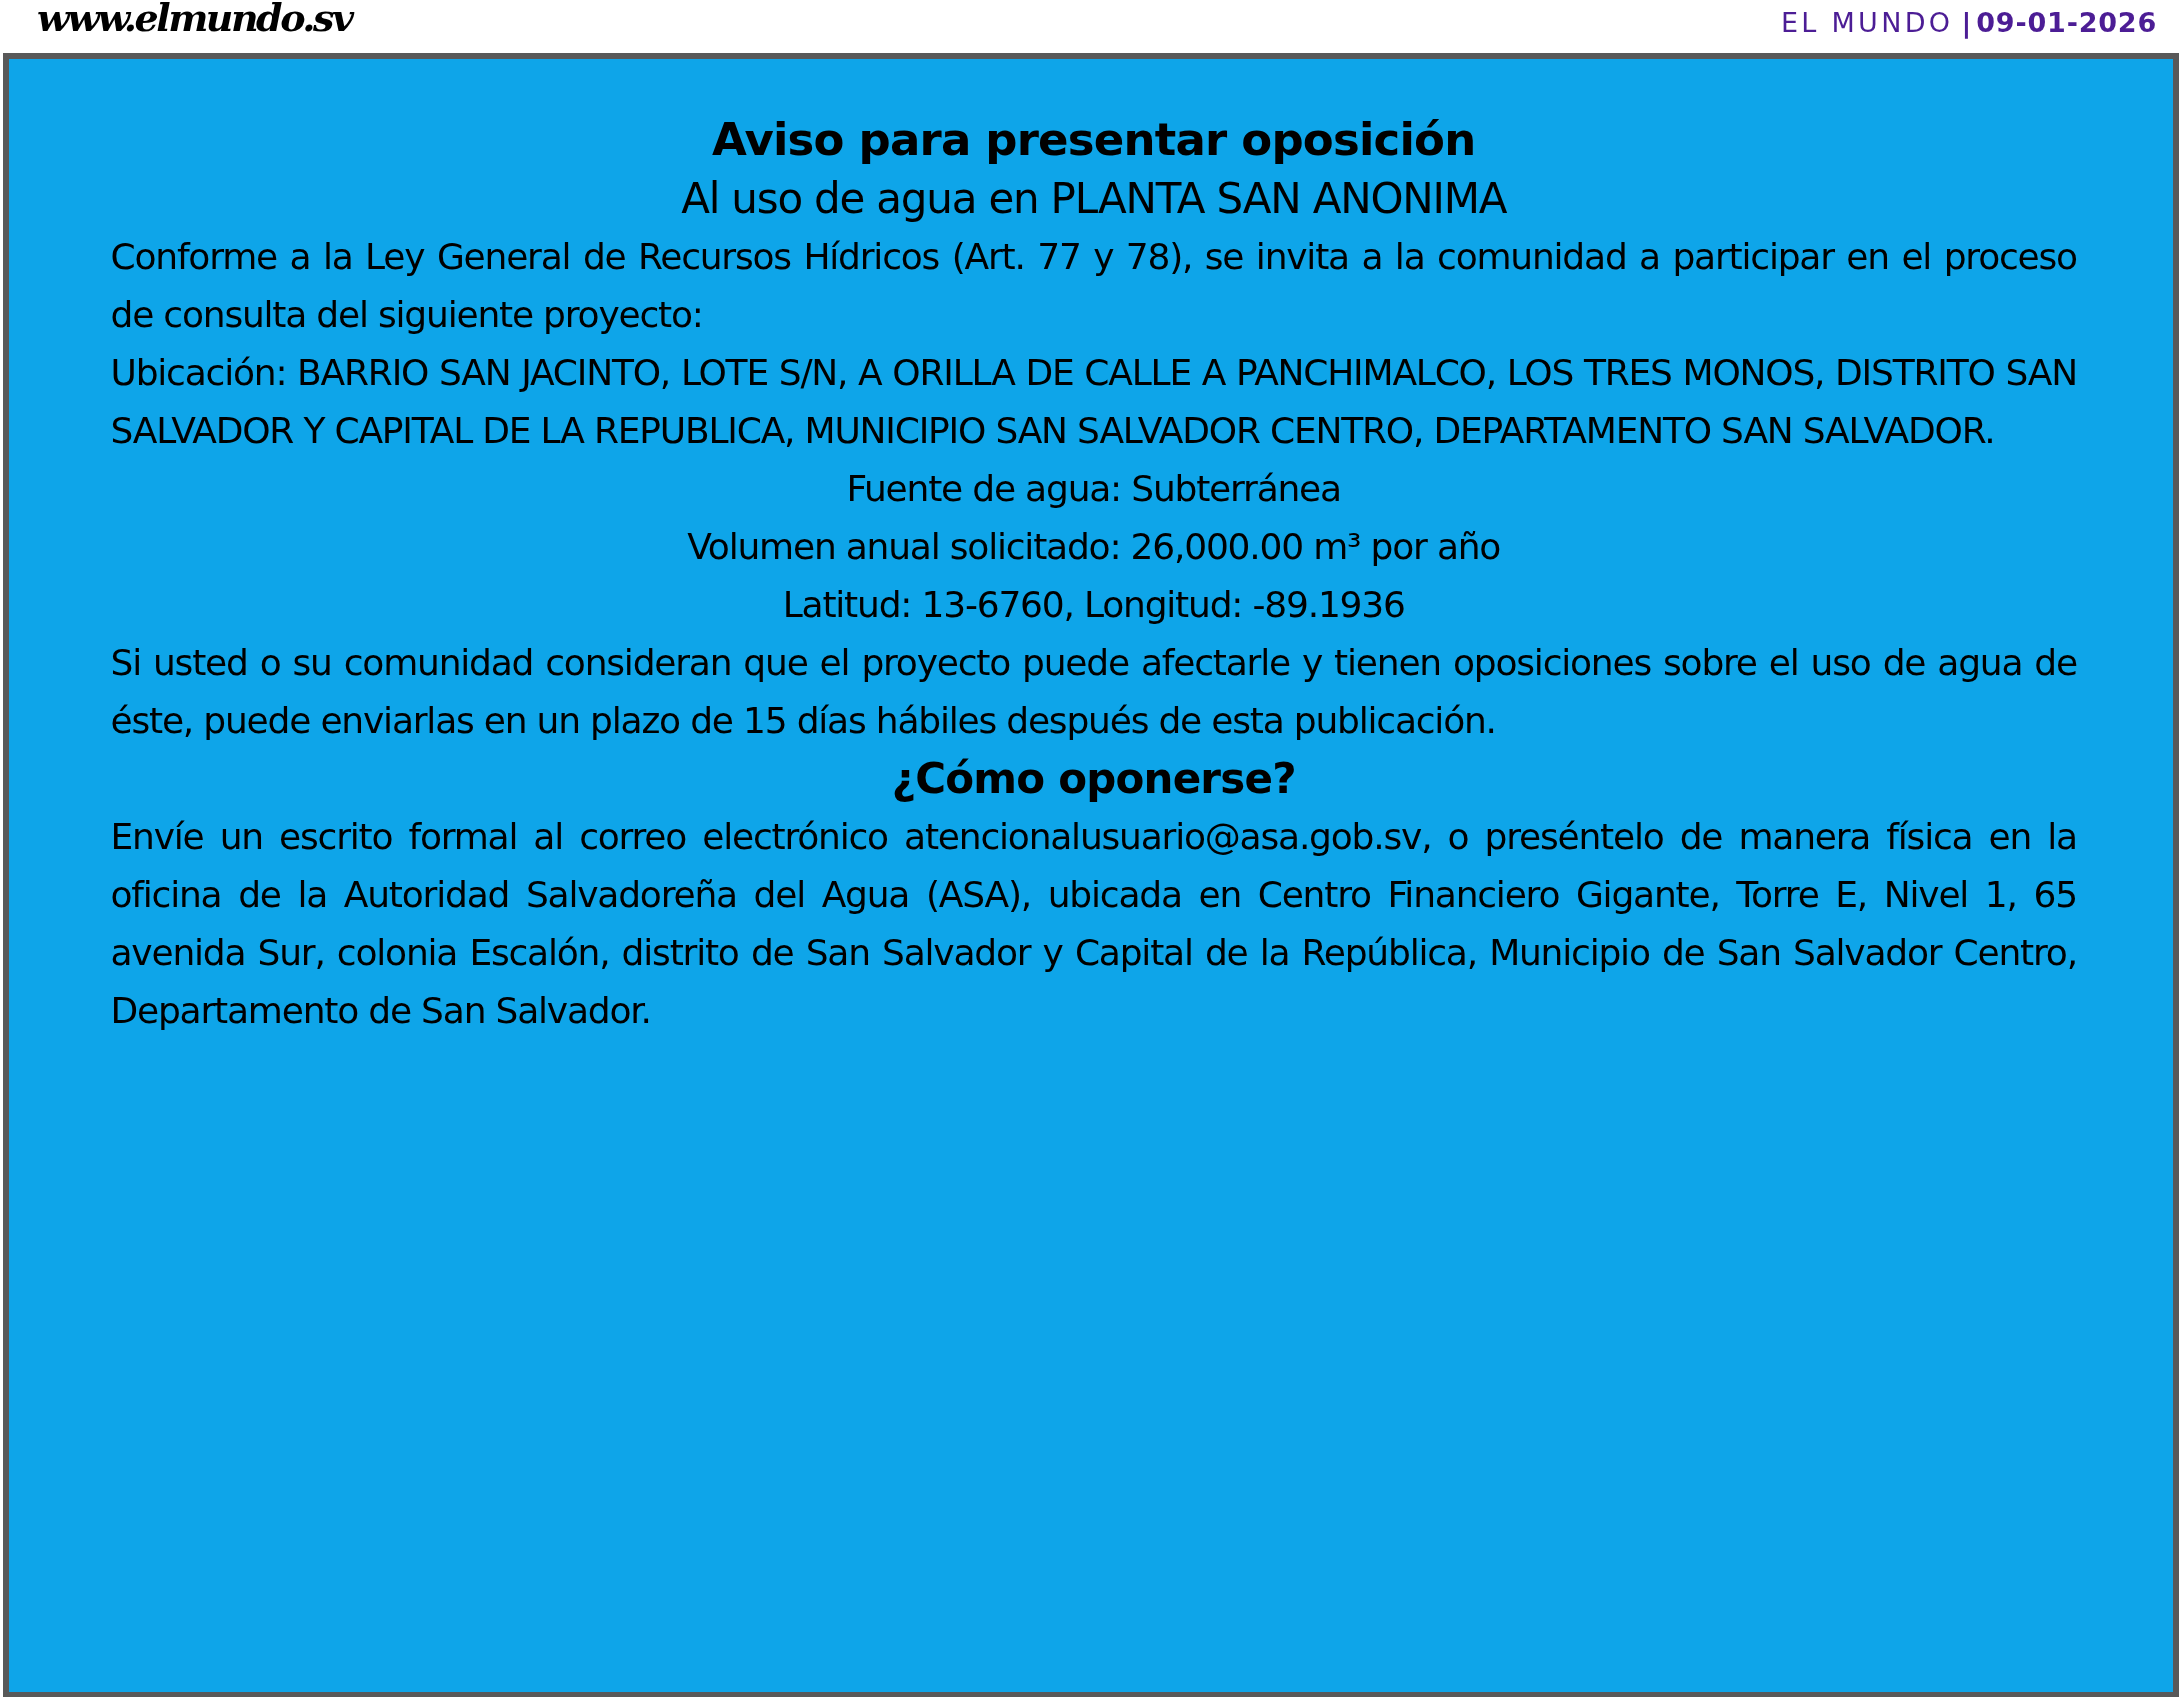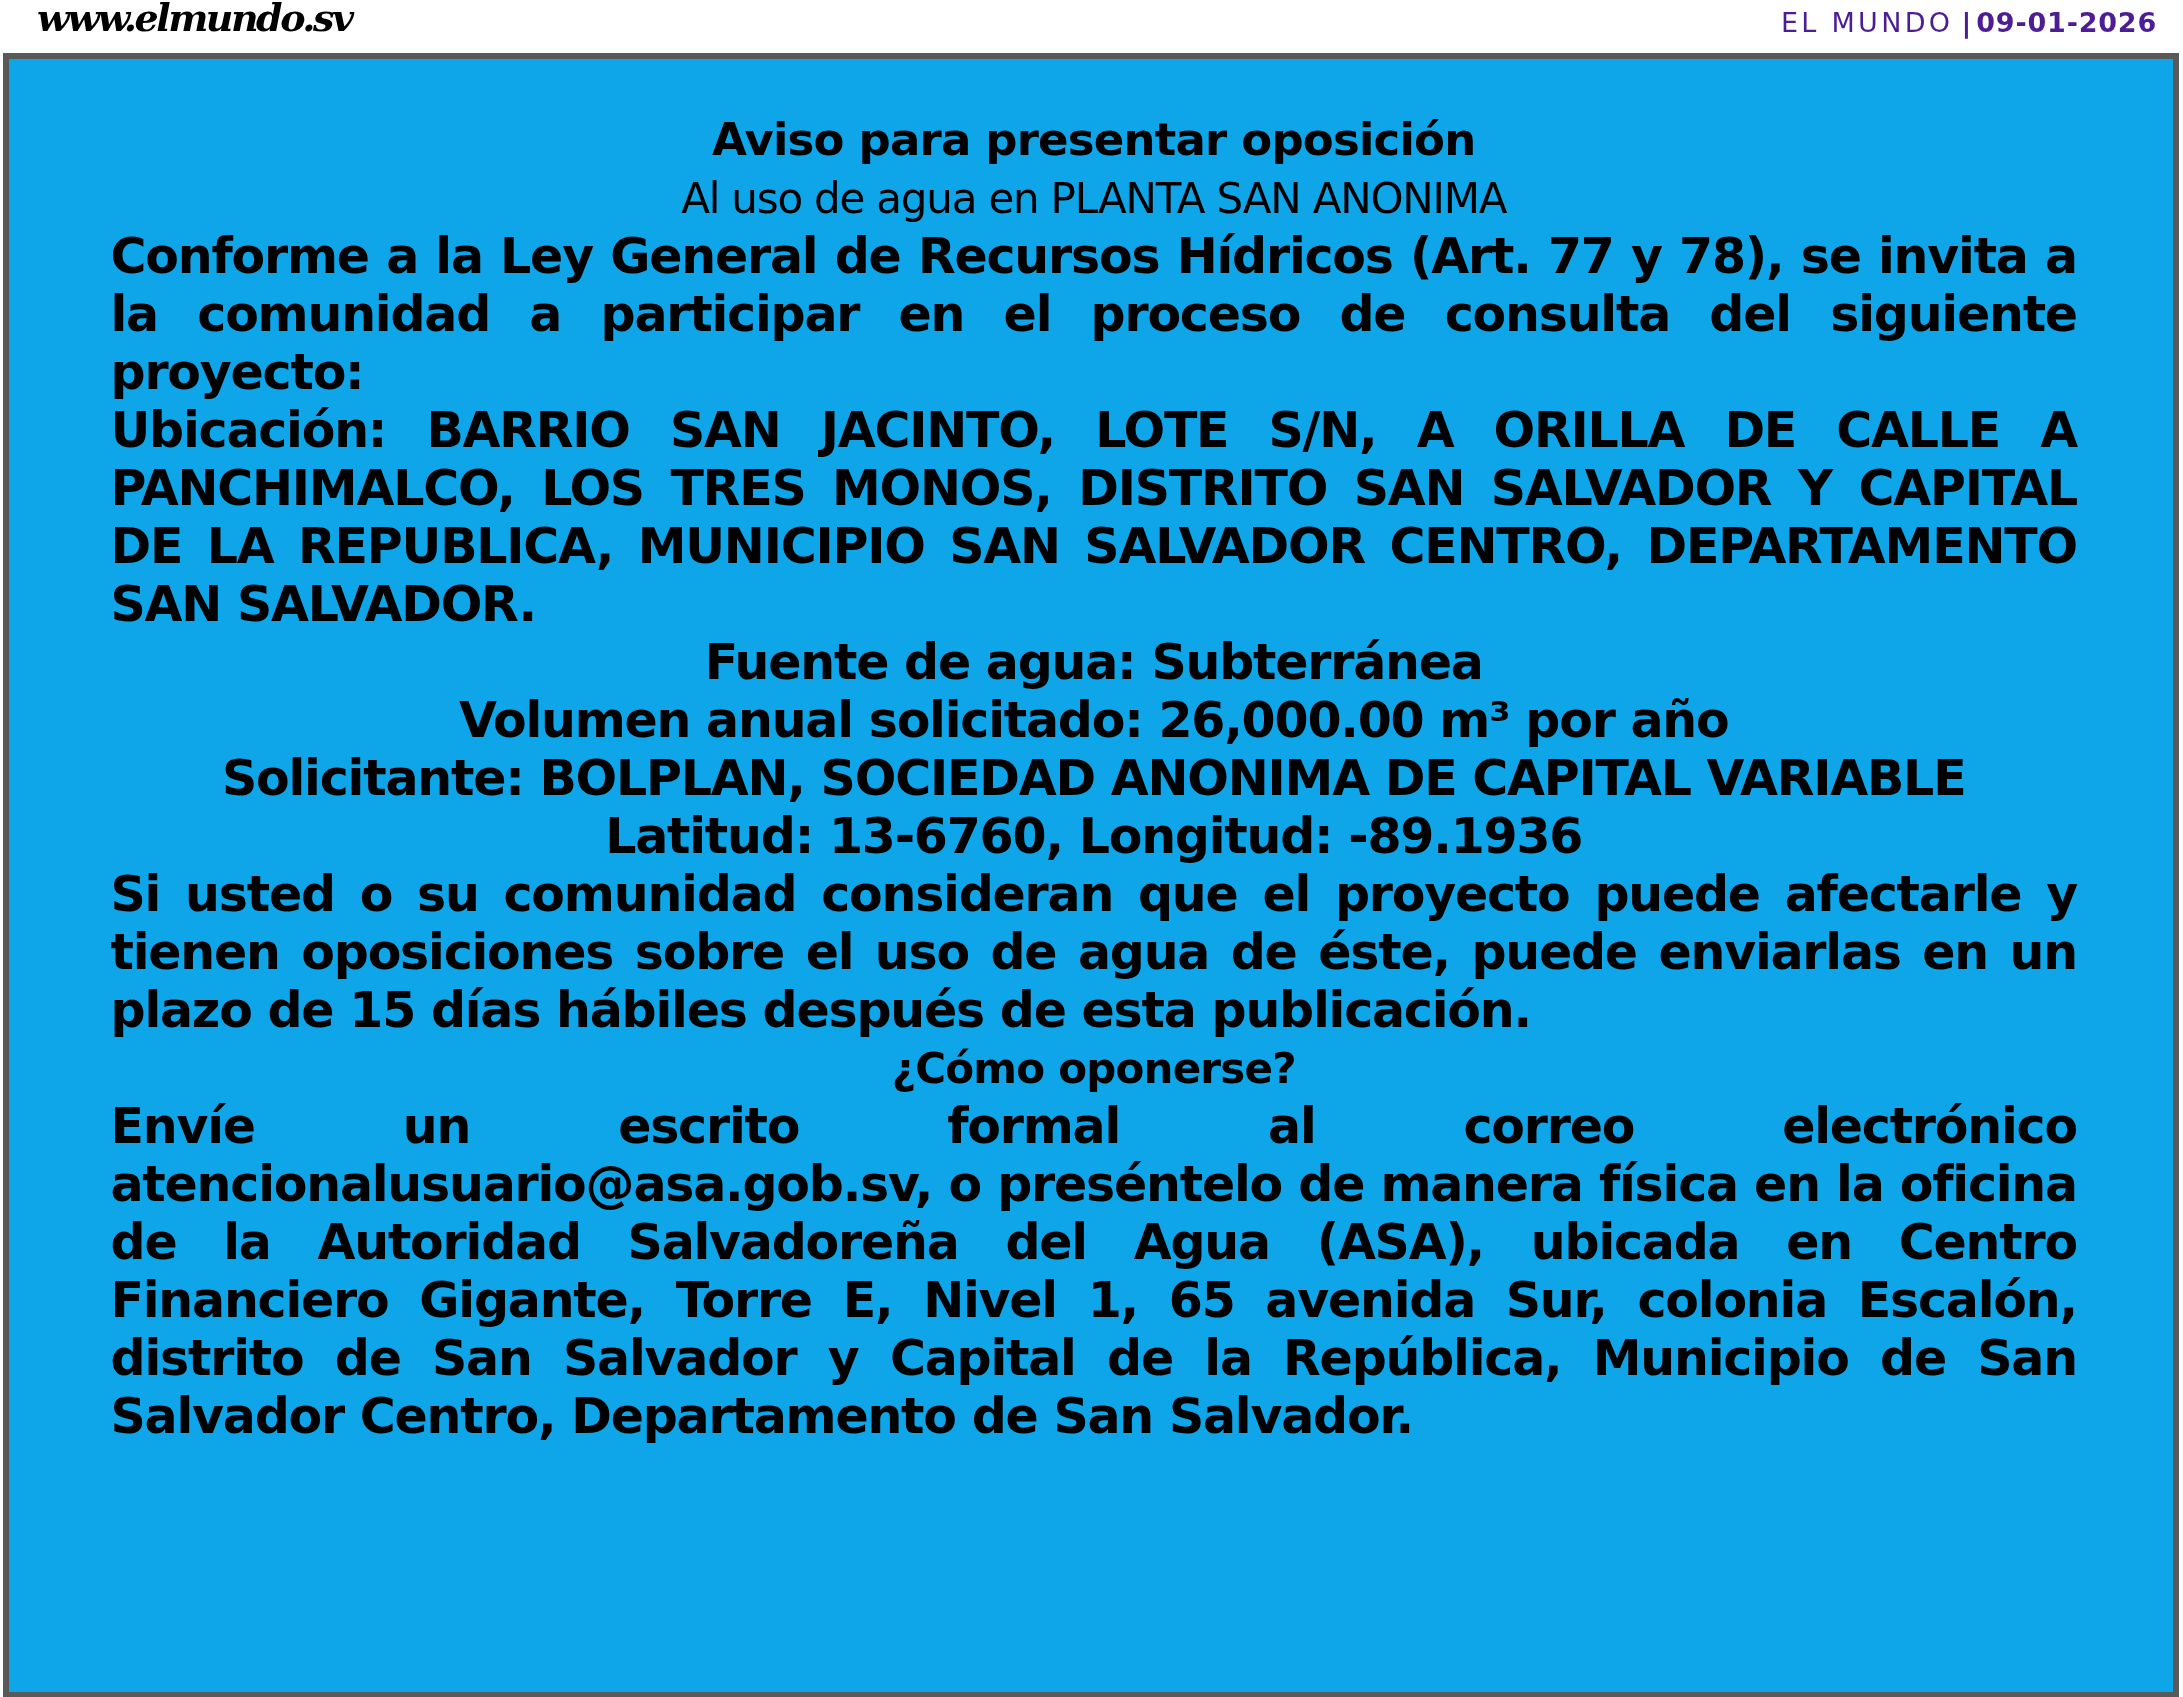--- a/index.html
+++ b/index.html
@@ -79,24 +79,23 @@
   .notice-subtitle {
     margin: 0;
     text-align: center;
     font-size: 42px;
     font-weight: normal;
     line-height: 59px;
     letter-spacing: -1.2px;
   }
 
   .body-text {
-    font-size: 49px;
+    font-size: 36px;
     line-height: 58px;
     letter-spacing: -1.2px;
-    font-weight: bold;
   }
   p.para {
     margin: 0;
     text-align: justify;
   }
   .gap-large { margin-top: 85px; }
   .gap-line  { margin-top: 58px; text-align: center; }
 
   .detail-line {
     text-align: center;
@@ -129,21 +128,20 @@
 
   <p class="para body-text gap-large">Conforme a la Ley General de Recursos Hídricos (Art. 77 y 78), se invita a la comunidad a participar en el proceso de consulta del siguiente proyecto:</p>
 
   <p class="para body-text gap-line">Ubicación: BARRIO SAN JACINTO, LOTE S/N, A ORILLA DE CALLE A PANCHIMALCO, LOS TRES MONOS, DISTRITO SAN SALVADOR Y CAPITAL DE LA REPUBLICA, MUNICIPIO SAN SALVADOR CENTRO, DEPARTAMENTO SAN SALVADOR.</p>
 
   <div class="detail-line body-text">Fuente de agua: Subterránea</div>
 
   <div class="detail-line body-text">Volumen anual solicitado: 26,000.00 m³ por año</div>
 
 
-  <div class="detail-line body-text">Solicitante: BOLPLAN, SOCIEDAD ANONIMA DE CAPITAL VARIABLE</div>
 
   <div class="detail-line body-text">Latitud: 13-6760, Longitud: -89.1936</div>
 
   <p class="para body-text gap-line">Si usted o su comunidad consideran que el proyecto puede afectarle y tienen oposiciones sobre el uso de agua de éste, puede enviarlas en un plazo de 15 días hábiles después de esta publicación.</p>
 
   <h3 class="section-heading gap-line">¿Cómo oponerse?</h3>
 
   <p class="para body-text">Envíe un escrito formal al correo electrónico atencionalusuario@asa.gob.sv, o preséntelo de manera física en la oficina de la Autoridad Salvadoreña del Agua (ASA), ubicada en Centro Financiero Gigante, Torre E, Nivel 1, 65 avenida Sur, colonia Escalón, distrito de San Salvador y Capital de la República, Municipio de San Salvador Centro, Departamento de San Salvador.</p>
 
 </div>

